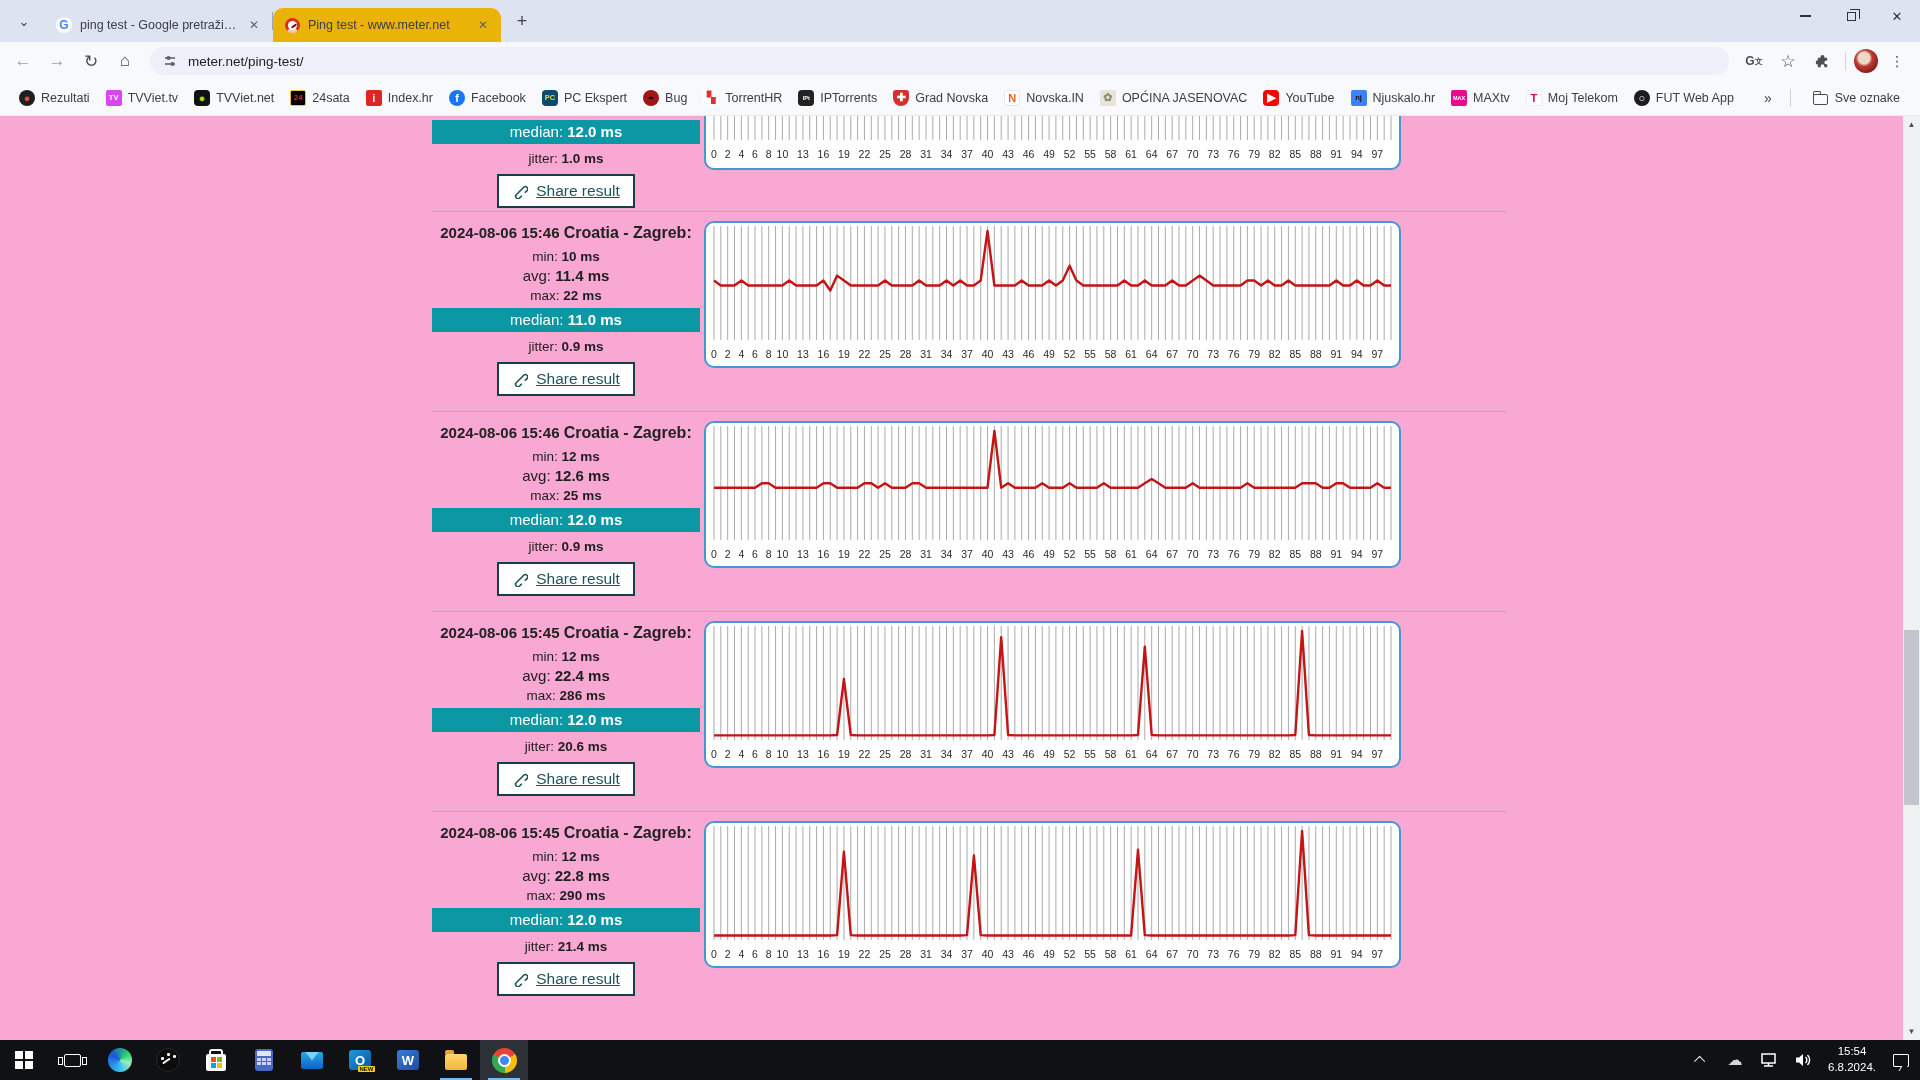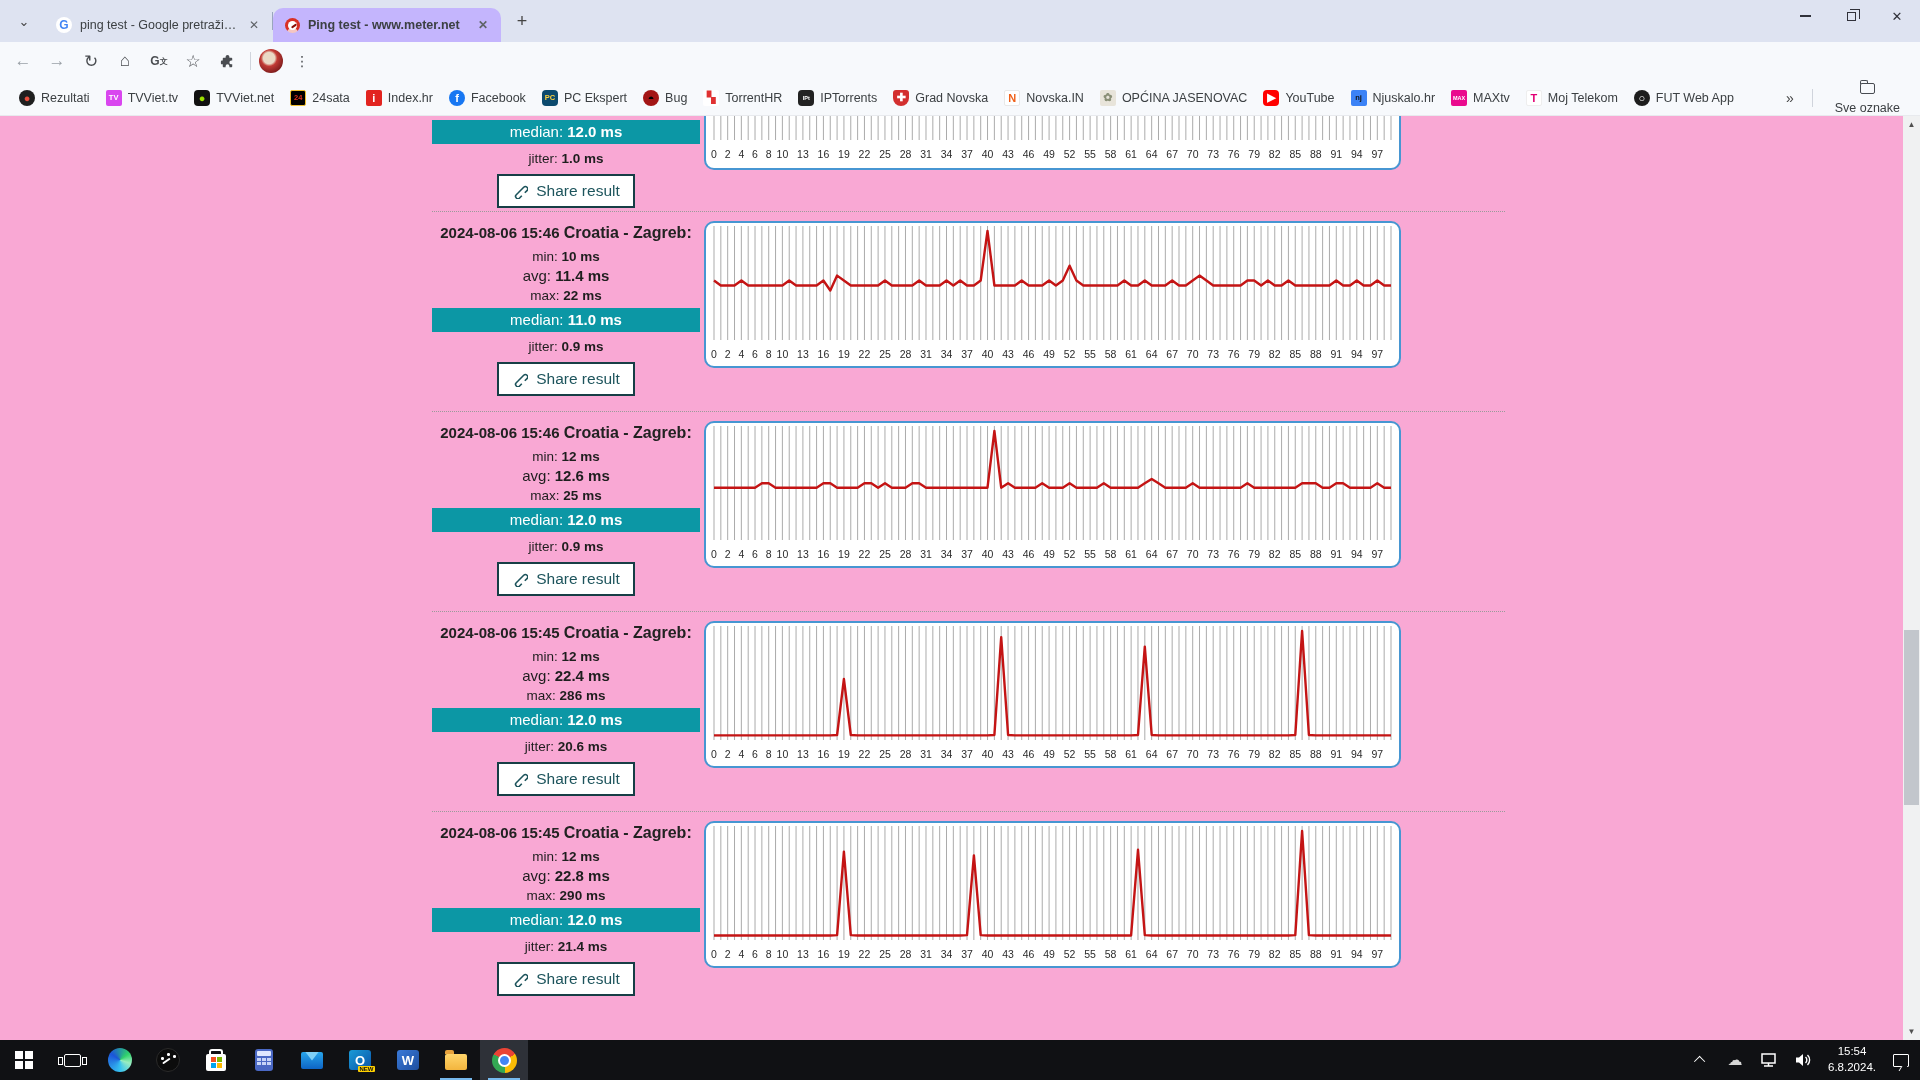--- a/index.html
+++ b/index.html
@@ -6,21 +6,21 @@
   html,body { width:1920px; height:1080px; overflow:hidden; }
   body { font-family:"Liberation Sans", sans-serif; background:#fff; }
   #screen { position:relative; width:1920px; height:1080px; }
 
   
   .tabstrip { height:42px; background:#dee3f1; display:flex; align-items:flex-end; position:relative; }
   .tab-search { width:28px; height:28px; margin:0 6px 7px 10px; border:none; background:transparent;
     color:#444; font-size:13px; border-radius:50%; cursor:pointer; }
   .tab { display:flex; align-items:center; gap:8px; width:228px; height:34px; padding:0 10px 0 12px;
     border-radius:10px 10px 0 0; font-size:12.5px; color:#3c4043; position:relative; }
-  .tab.active { background:#c4b5fd;font-weight:bold; }
+  .tab.active { background:#eab308; }
   .tab .title { flex:1; white-space:nowrap; overflow:hidden; text-overflow:ellipsis; }
   .tab .close { width:16px; height:16px; border-radius:50%; display:flex; align-items:center; justify-content:center;
     font-size:12px; color:#5f6368; cursor:pointer; }
   .tab-divider { width:1px; height:18px; background:#9aa5bd; margin-bottom:12px; }
   .newtab { width:26px; height:26px; margin:0 0 8px 8px; background:transparent; border:none; font-size:18px;
     color:#444; cursor:pointer; }
   .wincontrols { position:absolute; right:0; top:0; height:32px; display:flex; }
   .wincontrols .wc { width:46px; height:32px; display:flex; align-items:center; justify-content:center;
     color:#30313a; font-size:13px; cursor:pointer; }
   .wc .minbar { width:11px; height:1.5px; background:#30313a; }
@@ -50,21 +50,21 @@
 
   
   .bookmarks { height:36px; background:#f7f9fc; display:flex; align-items:center; padding:0 12px;
     border-bottom:1px solid #e8eaee; }
   .bm { display:flex; align-items:center; gap:6px; padding:3px 7px; border-radius:6px; font-size:12.5px;
     color:#3c4043; cursor:pointer; white-space:nowrap; }
   .bm-ico { width:16px; height:16px; display:flex; align-items:center; justify-content:center;
     font-weight:bold; flex:0 0 16px; overflow:hidden; }
   .bm-right { margin-left:auto; display:flex; align-items:center; gap:10px; }
   .chev2 { font-size:14px; color:#444; letter-spacing:-2px; cursor:pointer; padding:2px 6px; }
-  .allbm { display:flex; align-items:center; gap:7px; font-size:12.5px; color:#3c4043; cursor:pointer; padding:3px 8px;flex-direction:column; }
+  .allbm { display:flex; align-items:center; gap:7px; font-size:12.5px; color:#3c4043; cursor:pointer; padding:3px 8px; }
   .folder-ic { width:15px; height:11px; border:1.5px solid #474b51; border-radius:2px; position:relative; margin-top:3px; }
   .folder-ic:before { content:""; position:absolute; top:-4px; left:-1px; width:6px; height:3px;
     border:1.5px solid #474b51; border-bottom:none; border-radius:2px 2px 0 0; }
 
   
   .content { position:relative; height:924px; background:#f9a8d4; overflow:hidden; }
   .page-inner { margin-left:432px; width:1073px; }
   .result { position:relative; border-top:1px dotted #9b9b9b; height:200px; padding-top:12px; }
   .result.first { border-top:none; height:95px; padding-top:0; }
   .leftcol { width:268px; display:flex; flex-direction:column; align-items:center; text-align:center; color:#1e1e1e; }
@@ -73,21 +73,21 @@
   .r-date .loc { font-weight:bold; font-size:16px; }
   .r-small { font-size:13.5px; margin:1.5px 0; }
   .r-avg { font-size:15px; margin:2px 14px; }
   .r-small b, .r-avg b { font-weight:bold; }
   .median-bar { width:268px; height:24px; background:#0c97a5; color:#fff; font-size:15px; line-height:24px;
     margin:4px 0 5px; }
   .median-bar b { font-weight:bold; }
   .share-btn { margin-top:7px; display:flex; align-items:center; gap:8px; background:#fff;
     border:2px solid #173e46; padding:6px 13px; font-size:15.5px; color:#1d545c; cursor:pointer;
     font-family:inherit; }
-  .share-btn span { }
+  .share-btn span { text-decoration:underline; }
   .chart-box { position:absolute; left:272px; top:9px; width:697px; height:147px; background:#fff;
     border:2px solid #4796d2; border-radius:10px; }
   .chart-cut { position:absolute; left:272px; top:0; width:697px; height:54px; background:#fff;
     border:2px solid #4796d2; border-top:none; border-radius:0 0 10px 10px; overflow:hidden; }
   .chart-cut svg { margin-top:-93px; }
 
   .notice { margin-left:432px; width:1460px; margin-top:3px; border-top:1px dotted #9b9b9b;
     background:#fdf3e6; height:24px; line-height:24px; text-align:center; font-size:13px; color:#222; }
 
   
@@ -183,20 +183,29 @@
           </div>
         <div class="wc">✕</div>
       </div>
     </div>
 
     <div class="toolbar">
       <button class="tbtn dim">←</button>
       <button class="tbtn dim">→</button>
       <button class="tbtn">↻</button>
       <button class="tbtn">⌂</button>
+      <div class="omnibox">
+        <svg width="16" height="16">
+          <line x1="3" y1="5" x2="13" y2="5" stroke="#5f6368" stroke-width="1.6"></line>
+          <circle cx="6.5" cy="5" r="2.1" fill="#5f6368"></circle>
+          <line x1="3" y1="11" x2="13" y2="11" stroke="#5f6368" stroke-width="1.6"></line>
+          <circle cx="10.5" cy="11" r="2.1" fill="#5f6368"></circle>
+        </svg>
+        <span class="url">meter.net/ping-test/</span>
+      </div>
       <button class="tbtn" style="font-size:12px;font-weight:bold;">G<span style="font-size:8px;">文</span></button>
       <button class="tbtn">☆</button>
       <button class="tbtn">
         <svg width="17" height="17" viewBox="0 0 18 18">
             <path fill="#4a4d51" d="M9 2a2 2 0 0 1 2 2v1h2.2c.5 0 .8.3.8.8V8h-1a2 2 0 1 0 0 4h1v2.2c0 .5-.3.8-.8.8H11v-1a2 2 0 1 0-4 0v1H4.8a.8.8 0 0 1-.8-.8V12H3a1 1 0 0 1-1-1V9c0-.6.4-1 1-1h1V5.8c0-.5.3-.8.8-.8H7V4a2 2 0 0 1 2-2z"></path>
           </svg>
       </button>
       <div class="tsep"></div>
       <div class="avatar"></div>
       <button class="tbtn" style="font-size:14px;">⋮</button>

